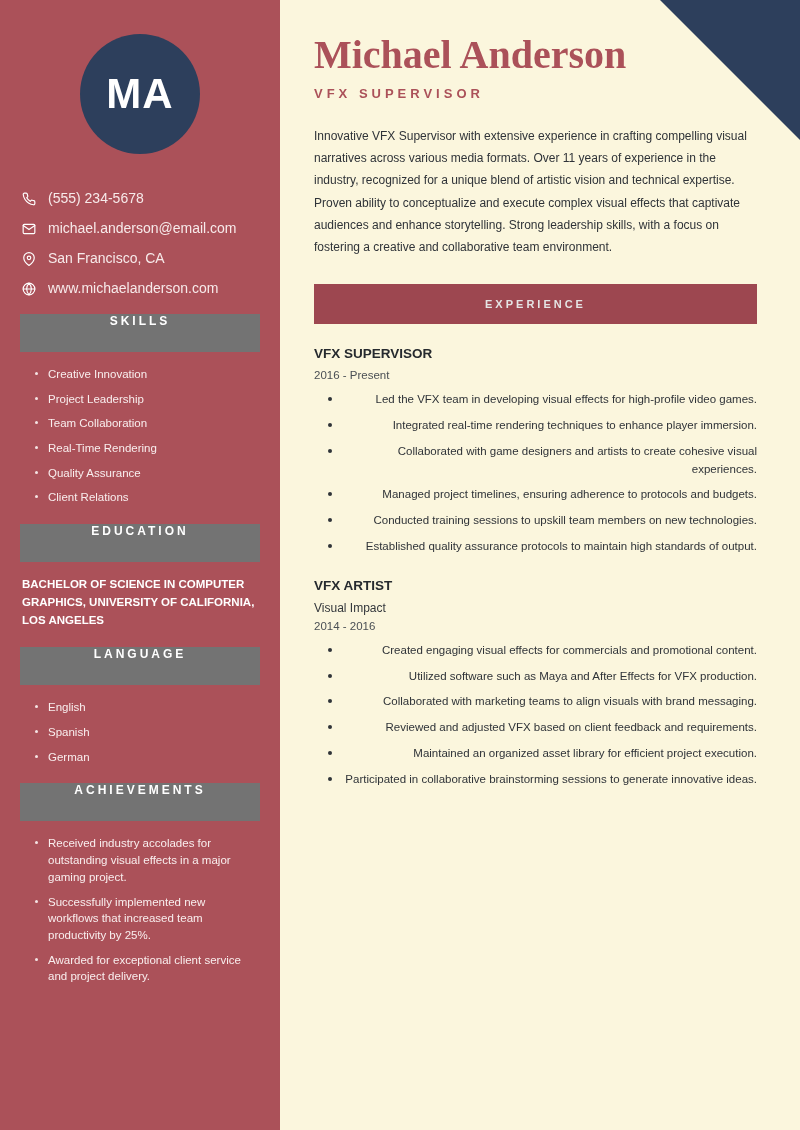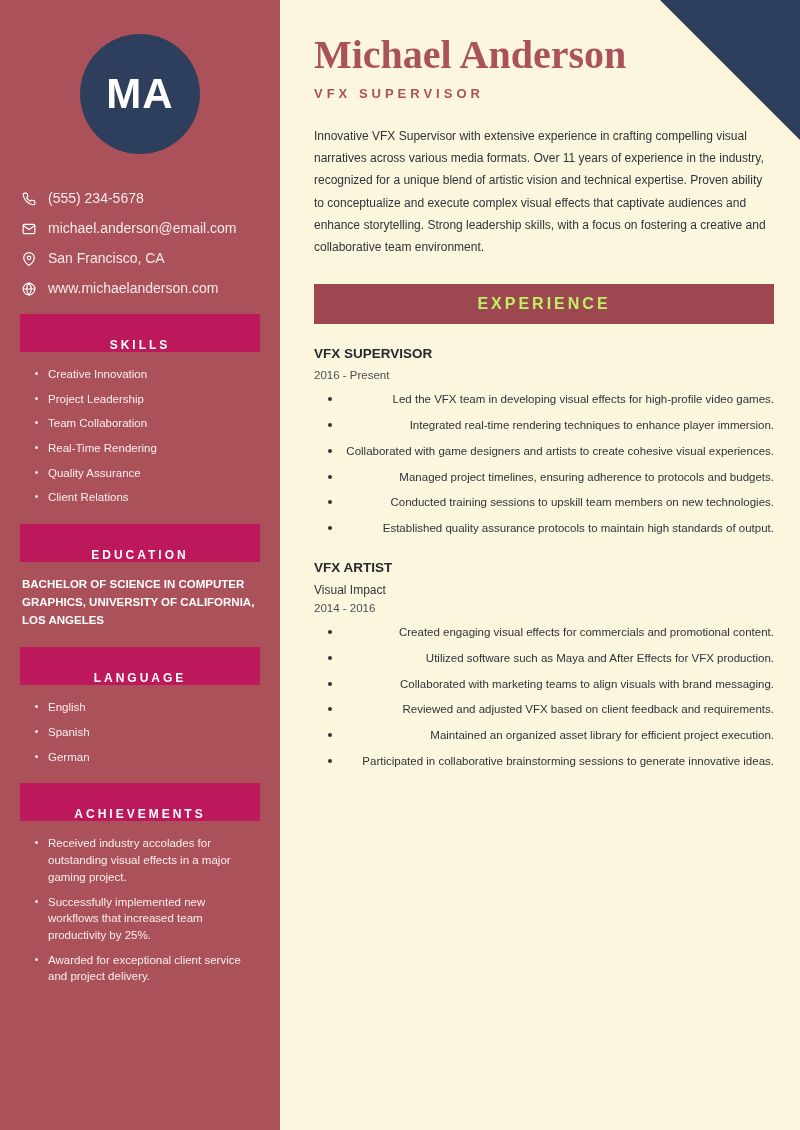--- a/index.html
+++ b/index.html
@@ -59,24 +59,24 @@
   .contact-row .ic {
     width: 26px;
     flex: 0 0 26px;
     display: flex;
     align-items: center;
     justify-content: flex-start;
     color: #ffffff;
   }
   .contact-row .ic svg { display: block; }
   .section-bar {
-    background: #be185d;
+    background: #737373;
     height: 38px;
     display: flex;
-    align-items: flex-end;
+    align-items: flex-start;
     justify-content: center;
     margin-top: 18px;
     margin-bottom: 14px;
   }
   .section-bar span {
     font-size: 12px;
     font-weight: bold;
     letter-spacing: 3px;
     color: #ffffff;
   }
@@ -108,21 +108,21 @@
     font-weight: bold;
     line-height: 1.55;
     color: #ffffff;
     padding: 0 2px;
     margin-bottom: 4px;
   }
   
   .main {
     flex: 1;
     position: relative;
-    padding: 34px 26px 0 34px;
+    padding: 34px 43px 0 34px;
   }
   .corner {
     position: absolute;
     top: 0;
     right: 0;
     width: 0;
     height: 0;
     border-top: 140px solid #2d3f5c;
     border-left: 140px solid transparent;
     z-index: 2;
@@ -153,22 +153,22 @@
   }
   .exp-bar {
     background: #9d4750;
     height: 40px;
     display: flex;
     align-items: center;
     justify-content: center;
     margin-bottom: 22px;
   }
   .exp-bar span {
-    color: #bef264;
-    font-size: 16px;
+    color: #e5e5e5;
+    font-size: 11px;
     font-weight: bold;
     letter-spacing: 3px;
   }
   .job-title {
     font-size: 13.5px;
     font-weight: bold;
     color: #262a2e;
     margin-bottom: 8px;
   }
   .job-company {

